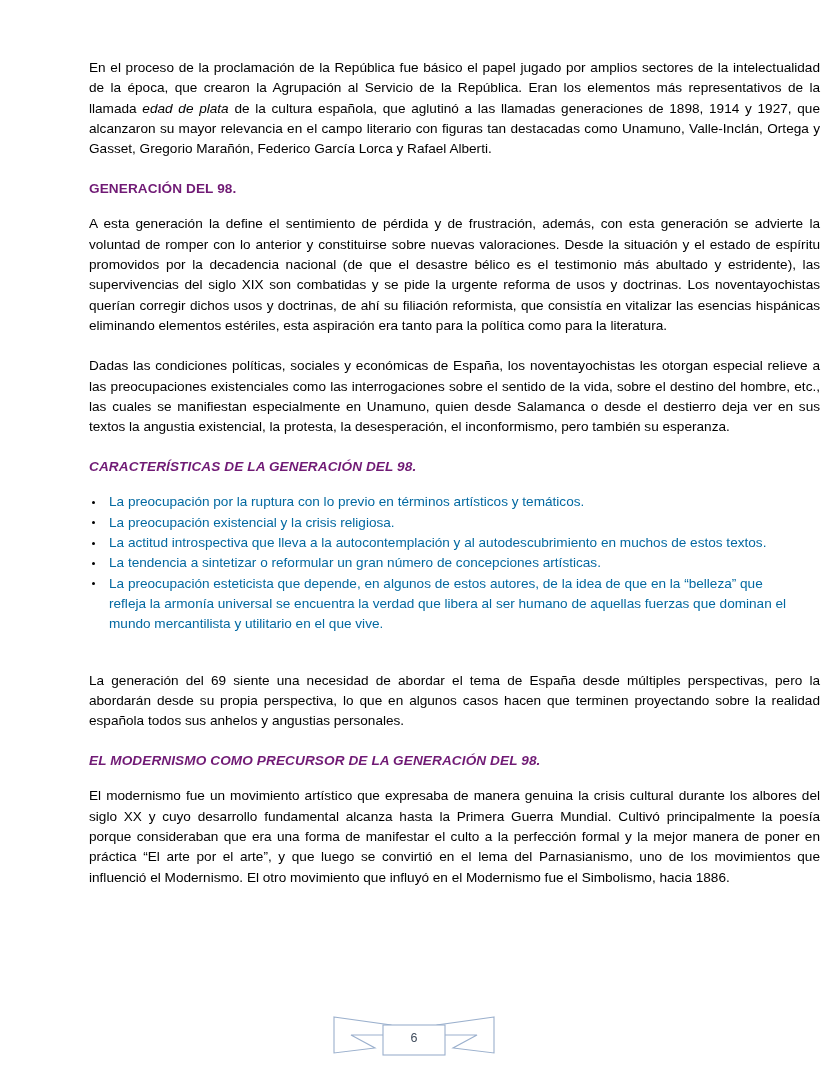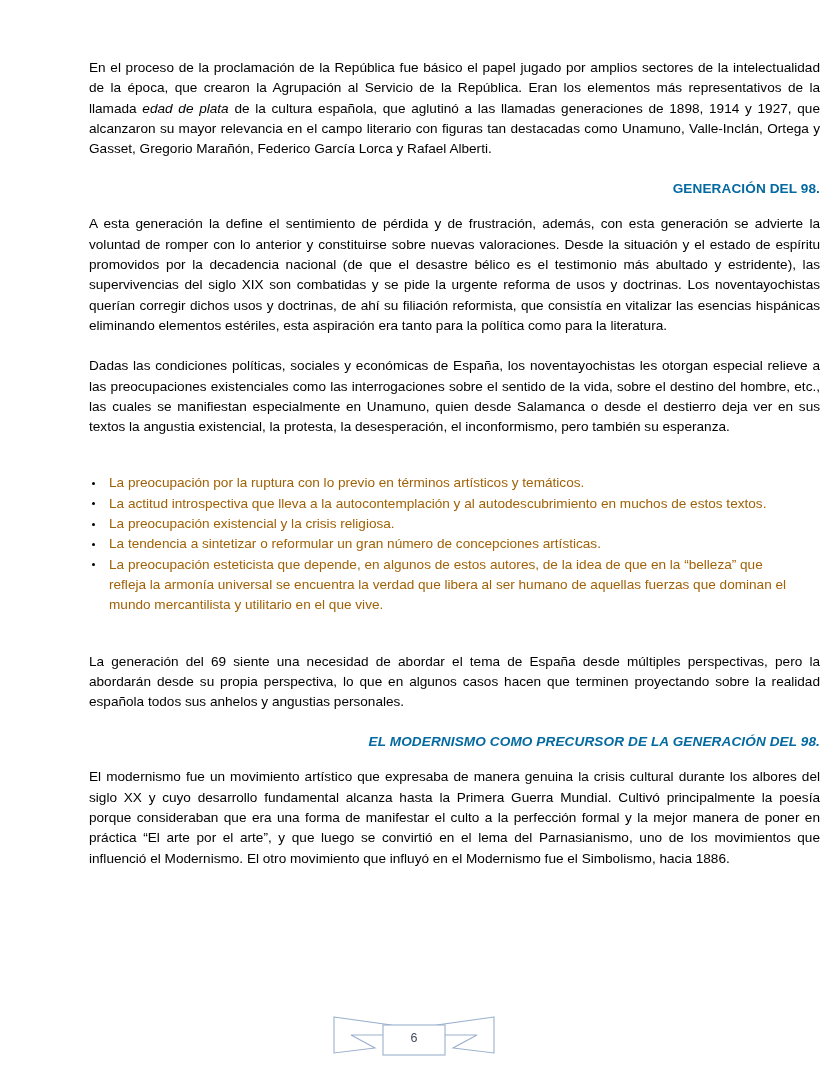--- a/index.html
+++ b/index.html
@@ -47,42 +47,41 @@
   .spacer-para { height: 20px; }
   .spacer-head { height: 16px; }
 
   h2.heading {
     margin: 0;
     font-size: 13.6px;
     line-height: 19px;
     font-weight: bold;
     font-style: normal;
     letter-spacing: 0.1px;
-    color: #0369a1;
-    text-align: right;
+    color: #701a75;
   }
 
   h2.heading.italic {
     font-style: italic;
   }
 
   ul.bullets {
     margin: 0;
     padding: 0;
     list-style: none;
   }
 
   ul.bullets li {
     position: relative;
     margin: 0;
     padding-left: 20px;
     font-size: 13.6px;
     line-height: 20.3px;
     text-align: left;
-    color: #a16207;
+    color: #0369a1;
   }
 
   ul.bullets li::before {
     content: "";
     position: absolute;
     left: 3px;
     top: 8.5px;
     width: 3.2px;
     height: 3.2px;
     border-radius: 50%;
@@ -141,27 +140,28 @@
     <div class="spacer-head"></div>
 
     <p class="para">A esta generación la define el sentimiento de pérdida y de frustración, además, con esta generación se advierte la voluntad de romper con lo anterior y constituirse sobre nuevas valoraciones. Desde la situación y el estado de espíritu promovidos por la decadencia nacional (de que el desastre bélico es el testimonio más abultado y estridente), las supervivencias del siglo XIX son combatidas y se pide la urgente reforma de usos y doctrinas. Los noventayochistas querían corregir dichos usos y doctrinas, de ahí su filiación reformista, que consistía en vitalizar las esencias hispánicas eliminando elementos estériles, esta aspiración era tanto para la política como para la literatura.</p>
 
     <div class="spacer-para"></div>
 
     <p class="para">Dadas las condiciones políticas, sociales y económicas de España, los noventayochistas les otorgan especial relieve a las preocupaciones existenciales como las interrogaciones sobre el sentido de la vida, sobre el destino del hombre, etc., las cuales se manifiestan especialmente en Unamuno, quien desde Salamanca o desde el destierro deja ver en sus textos la angustia existencial, la protesta, la desesperación, el inconformismo, pero también su esperanza.</p>
 
     <div class="spacer-para"></div>
 
+    <h2 class="heading italic">CARACTERÍSTICAS DE LA GENERACIÓN DEL 98.</h2>
 
     <div class="spacer-head"></div>
 
     <ul class="bullets bullet-block">
       <li>La preocupación por la ruptura con lo previo en términos artísticos y temáticos.</li>
+      <li>La preocupación existencial y la crisis religiosa.</li>
       <li>La actitud introspectiva que lleva a la autocontemplación y al autodescubrimiento en muchos de estos textos.</li>
-      <li>La preocupación existencial y la crisis religiosa.</li>
       <li>La tendencia a sintetizar o reformular un gran número de concepciones artísticas.</li>
       <li>La preocupación esteticista que depende, en algunos de estos autores, de la idea de que en la “belleza” que refleja la armonía universal se encuentra la verdad que libera al ser humano de aquellas fuerzas que dominan el mundo mercantilista y utilitario en el que vive.</li>
     </ul>
 
     <div class="spacer-para"></div>
 
 
     <div class="spacer-head"></div>
 
     <p class="para">La generación del 69 siente una necesidad de abordar el tema de España desde múltiples perspectivas, pero la abordarán desde su propia perspectiva, lo que en algunos casos hacen que terminen proyectando sobre la realidad española todos sus anhelos y angustias personales.</p>

